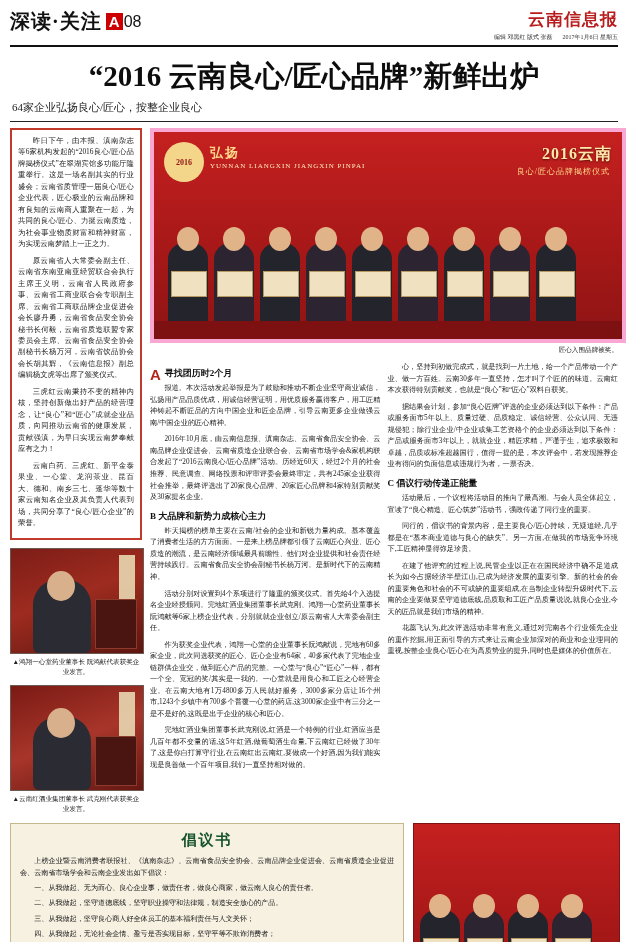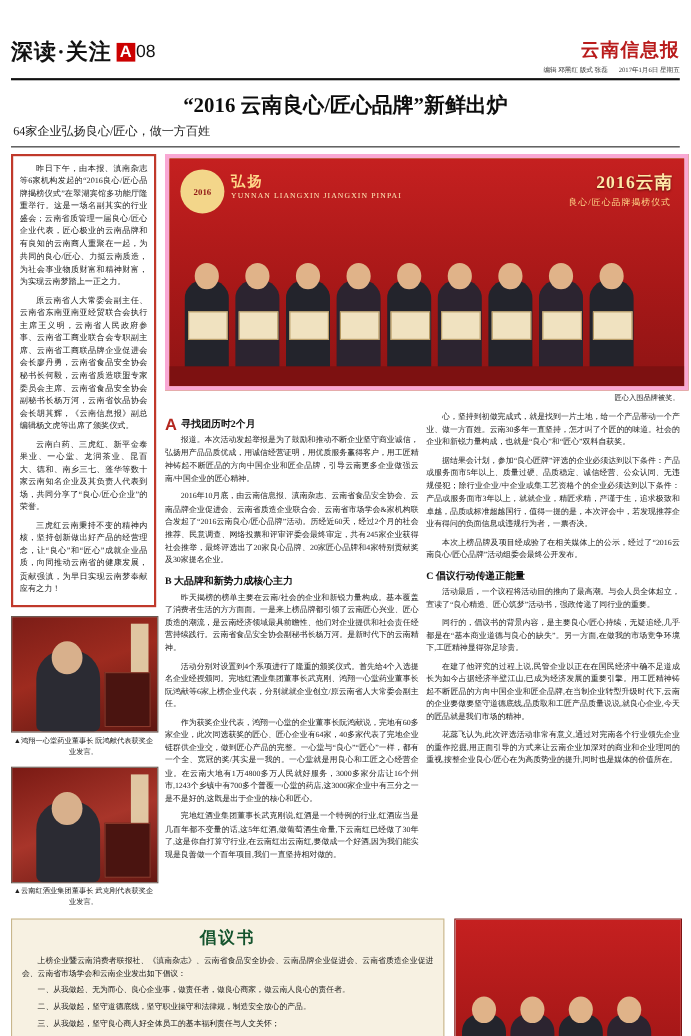--- a/index.html
+++ b/index.html
@@ -4,35 +4,35 @@
 <style>
   html,body{margin:0;padding:0;}
   body{
     width:628px;height:942px;
     background:#ffffff;
     font-family:"Liberation Serif","DejaVu Serif",serif;
     color:#141414;
     overflow:hidden;
     position:relative;
   }
-  .page{position:relative;width:628px;height:718px;box-sizing:border-box;padding:8px 10px;margin-top:26px;}
+  .page{position:relative;width:628px;height:718px;box-sizing:border-box;padding:8px 10px;}
 
   
   .masthead{display:flex;align-items:flex-start;justify-content:space-between;border-bottom:2px solid #111;padding-bottom:3px;}
   .mh-left{display:flex;align-items:center;gap:4px;}
   .mh-title{font-size:20px;font-weight:bold;letter-spacing:1px;color:#111;font-family:"Liberation Serif",serif;}
   .mh-badge{display:flex;align-items:center;}
   .mh-badge .sq{background:#c00;color:#fff;font-weight:bold;font-size:15px;width:17px;height:17px;display:flex;align-items:center;justify-content:center;font-family:"Liberation Sans",sans-serif;}
   .mh-badge .num{font-size:16px;font-weight:normal;color:#111;margin-left:1px;font-family:"Liberation Sans",sans-serif;}
   .mh-right{text-align:right;}
   .paper-name{color:#b91c1c;font-size:17px;font-weight:bold;letter-spacing:1px;}
   .mh-meta{font-size:6px;color:#333;margin-top:2px;display:flex;gap:10px;justify-content:flex-end;}
 
   
-  .headline{font-size:19px;font-weight:bold;text-align:center;margin:10px 0 2px;letter-spacing:0px;color:#0d0d0d;}
+  .headline{font-size:29px;font-weight:bold;text-align:center;margin:10px 0 2px;letter-spacing:0px;color:#0d0d0d;}
   .subhead{font-size:11px;text-align:left;margin:3px 0 6px 2px;color:#222;}
   .rule{border-top:1px solid #222;margin:4px 0 6px;}
 
   
   .grid{display:flex;gap:8px;}
   .col-left{width:132px;flex:none;font-family:Liberation Serif, serif;}
   .col-right{flex:1;}
 
   
   .leadbox{border:2px solid #c0392b;padding:5px 6px;font-size:7.4px;line-height:1.55;text-align:justify;color:#1a1a1a;}
@@ -97,31 +97,31 @@
     <div class="mh-right">
       <div class="paper-name">云南信息报</div>
       <div class="mh-meta">
         <span>编辑 邓黑红  版式 张磊</span>
         <span>2017年1月6日 星期五</span>
       </div>
     </div>
   </div>
 
   <div class="headline">“2016 云南良心/匠心品牌”新鲜出炉</div>
-  <div class="subhead">64家企业弘扬良心/匠心，做一方百姓</div>
+  <div class="subhead">64家企业弘扬良心/匠心，按整企业良心</div>
   <div class="rule"></div>
 
   <div class="grid">
 
     <div class="col-left">
       <div class="leadbox">
         <p>昨日下午，由本报、滇南杂志等6家机构发起的“2016良心/匠心品牌揭榜仪式”在翠湖宾馆多功能厅隆重举行。这是一场名副其实的行业盛会；云南省质管理一届良心/匠心企业代表，匠心极业的云南品牌和有良知的云南商人重聚在一起，为共同的良心/匠心、力挺云南质造，为社会事业物质财富和精神财富，为实现云南梦踏上一正之力。</p>
         <p>原云南省人大常委会副主任、云南省东南亚南亚经贸联合会执行主席王义明，云南省人民政府参事、云南省工商业联合会专职副主席、云南省工商联品牌企业促进会会长廖丹勇，云南省食品安全协会秘书长何毅，云南省质造联盟专家委员会主席、云南省食品安全协会副秘书长杨万河，云南省饮品协会会长胡其辉，《云南信息报》副总编辑杨文虎等出席了颁奖仪式。</p>
+        <p>三虎红云南秉持不变的精神内核，坚持创新做出好产品的经营理念，让“良心”和“匠心”成就企业品质，向同推动云南省的健康发展，贡献强滇，为早日实现云南梦奉献应有之力！</p>
         <p>云南白药、三虎红、新平金泰果业、一心堂、龙润茶业、昆百大、德和、南乡三七、蓬华等数十家云南知名企业及其负责人代表到场，共同分享了“良心/匠心企业”的荣誉。</p>
-        <p>三虎红云南秉持不变的精神内核，坚持创新做出好产品的经营理念，让“良心”和“匠心”成就企业品质，向同推动云南省的健康发展，贡献强滇，为早日实现云南梦奉献应有之力！</p>
       </div>
 
       <div class="photo-card">
         <div class="photo-frame portrait-a">
           <div class="ph-person"></div>
           <div class="ph-head"></div>
           <div class="ph-podium"></div>
           <div class="ph-badge"></div>
         </div>
         <div class="cap">▲鸿翔一心堂药业董事长 阮鸿献代表获奖企业发言。</div>
@@ -197,27 +197,26 @@
           </div>
           <p>报道。本次活动发起举报是为了鼓励和推动不断企业坚守商业诚信，弘扬用产品品质优成，用诚信经营证明，用优质服务赢得客户，用工匠精神铸起不断匠品的方向中国企业和匠企品牌，引导云南更多企业做强云南/中国企业的匠心精神。</p>
           <p>2016年10月底，由云南信息报、滇南杂志、云南省食品安全协会、云南品牌企业促进会、云南省质造企业联合会、云南省市场学会&amp;家机构联合发起了“2016云南良心/匠心品牌”活动。历经近60天，经过2个月的社会推荐、民意调查、网络投票和评审评委会最终审定，共有245家企业获得社会推举，最终评选出了20家良心品牌、20家匠心品牌和4家特别贡献奖及30家提名企业。</p>
           <div class="sec-h">B 大品牌和新势力成核心主力</div>
           <p>昨天揭榜的榜单主要在云南/社会的企业和新锐力量构成。基本覆盖了消费者生活的方方面面。一是来上榜品牌都引领了云南匠心兴业、匠心质造的潮流，是云南经济领域最具前瞻性、他们对企业提供和社会责任经营持续践行。云南省食品安全协会副秘书长杨万河。是新时代下的云南精神。</p>
           <p>活动分别对设置到4个系项进行了隆重的颁奖仪式。首先给4个入选提名企业经授颁同。完地红酒业集团董事长武克刚、鸿翔一心堂药业董事长阮鸿献等6家上榜企业代表，分别就就企业创立/原云南省人大常委会副主任。</p>
           <p>作为获奖企业代表，鸿翔一心堂的企业董事长阮鸿献说，完地有60多家企业，此次同选获奖的匠心、匠心企业有64家，40多家代表了完地企业链群供企业交，做到匠心产品的完整。一心堂与“良心”“匠心”一样，都有一个全、宽冠的奖/其实是一我的。一心堂就是用良心和工匠之心经营企业。在云南大地有1万4800多万人民就好服务，3000多家分店让16个州市,1243个乡镇中有700多个普覆一心堂的药店,这3000家企业中有三分之一是不是好的,这既是出于企业的核心和匠心。</p>
           <p>完地红酒业集团董事长武克刚说,红酒是一个特例的行业,红酒应当是几百年都不变量的话,这5年红酒,做葡萄酒生命量,下云南红已经做了30年了,这是你自打算守行业,在云南红出云南红,要做成一个好酒,因为我们能实现是良善做一个百年项目,我们一直坚持相对做的。</p>
         </div>
         <div class="c">
-          <p>心，坚持到初做完成式，就是找到一片土地，给一个产品带动一个产业、做一方百姓。云南30多年一直坚持，怎才叫了个匠的的味道。社会的企业和新锐力量构成，也就是“良心”和“匠心”双料自获奖。</p>
+          <p>心，坚持到初做完成式，就是找到一片土地，给一个产品带动一个产业、做一方百姓。云南30多年一直坚持，怎才叫了个匠的的味道。云南红本次获得特别贡献奖，也就是“良心”和“匠心”双料自获奖。</p>
           <p>据结果会计划，参加“良心匠牌”评选的企业必须达到以下条件：产品或服务面市5年以上、质量过硬、品质稳定、诚信经营、公众认同、无违规侵犯；除行业企业/中企业或集工艺资格个的企业必须达到以下条件：产品或服务面市3年以上，就就企业，精匠求精，严谨于生，追求极致和卓越，品质或标准超越国行，值得一提的是，本次评会中，若发现推荐企业有得问的负面信息或违规行为者，一票否决。</p>
-          <p>本次上榜品牌及项目经成验了在相关媒体上的公示，经过了“2016云南良心/匠心品牌”活动组委会最终公开发布。</p>
           <div class="sec-h">C 倡议行动传递正能量</div>
           <p>活动最后，一个议程将活动目的推向了最高潮。与会人员全体起立，宣读了“良心精造、匠心筑梦”活动书，强政传递了同行业的重要。</p>
           <p>同行的，倡议书的背景内容，是主要良心/匠心持续，无疑追经,几乎都是在“基本商业道德与良心的缺失”。另一方面,在做我的市场竞争环境下,工匠精神显得弥足珍贵。</p>
-          <p>在建了他评究的过程上说,民管企业以正在在国民经济中确不足道成长为如今占据经济半壁江山,已成为经济发展的重要引擎。用工匠精神铸起不断匠品的方向中国企业和匠企品牌,在当制企业转型升级时代下,云南的企业要做要坚守道德底线,品质取和工匠产品质量说说,就良心企业,今天的匠品就是我们市场的精神。</p>
+          <p>在建了他评究的过程上说,民管企业以正在在国民经济中确不足道成长为如今占据经济半壁江山,已成为经济发展的重要引擎。新的社会的会的重要角色和社会的不可或缺的重要组成,在当制企业转型升级时代下,云南的企业要做要坚守道德底线,品质取和工匠产品质量说说,就良心企业,今天的匠品就是我们市场的精神。</p>
           <p>花蕊飞认为,此次评选活动非常有意义,通过对完南各个行业领先企业的重作挖掘,用正面引导的方式来让云南企业加深对的商业和企业理同的重视,按整企业良心/匠心在为高质势业的提升,同时也是媒体的价值所在。</p>
         </div>
       </div>
 
     </div>
   </div>
 
   <div class="bottom">
     <div class="proposal">
       <h3>倡议书</h3>

